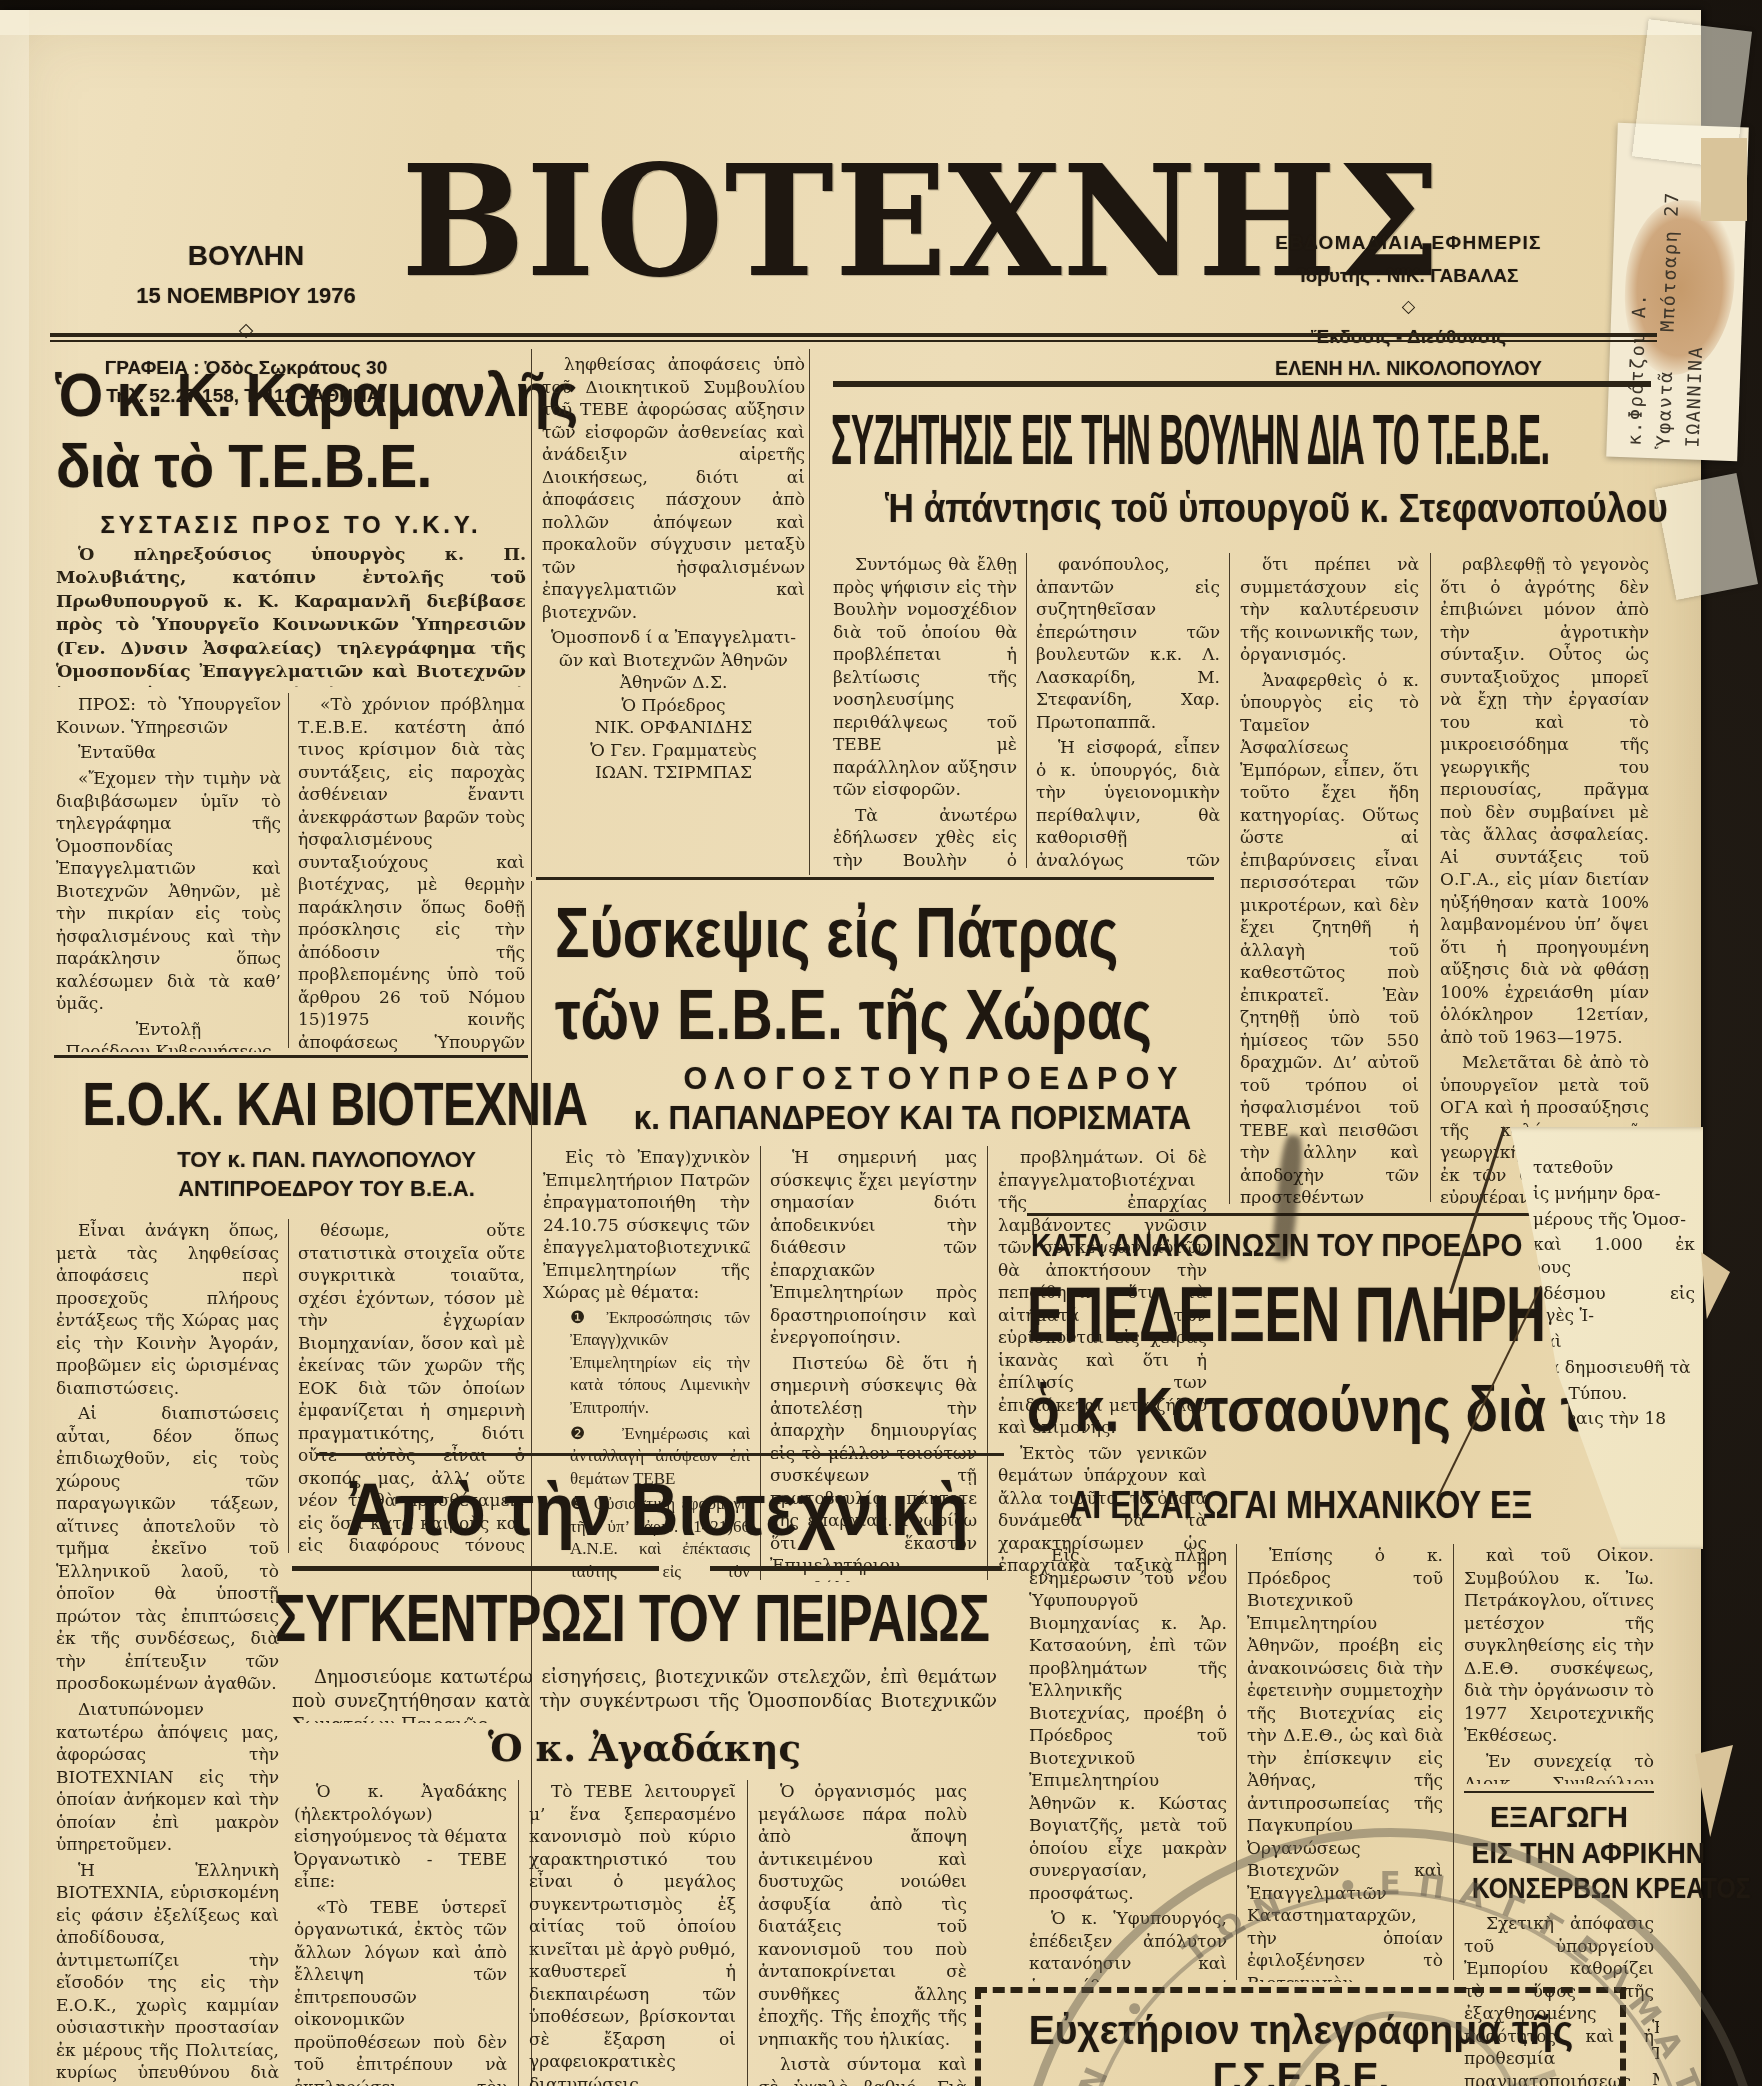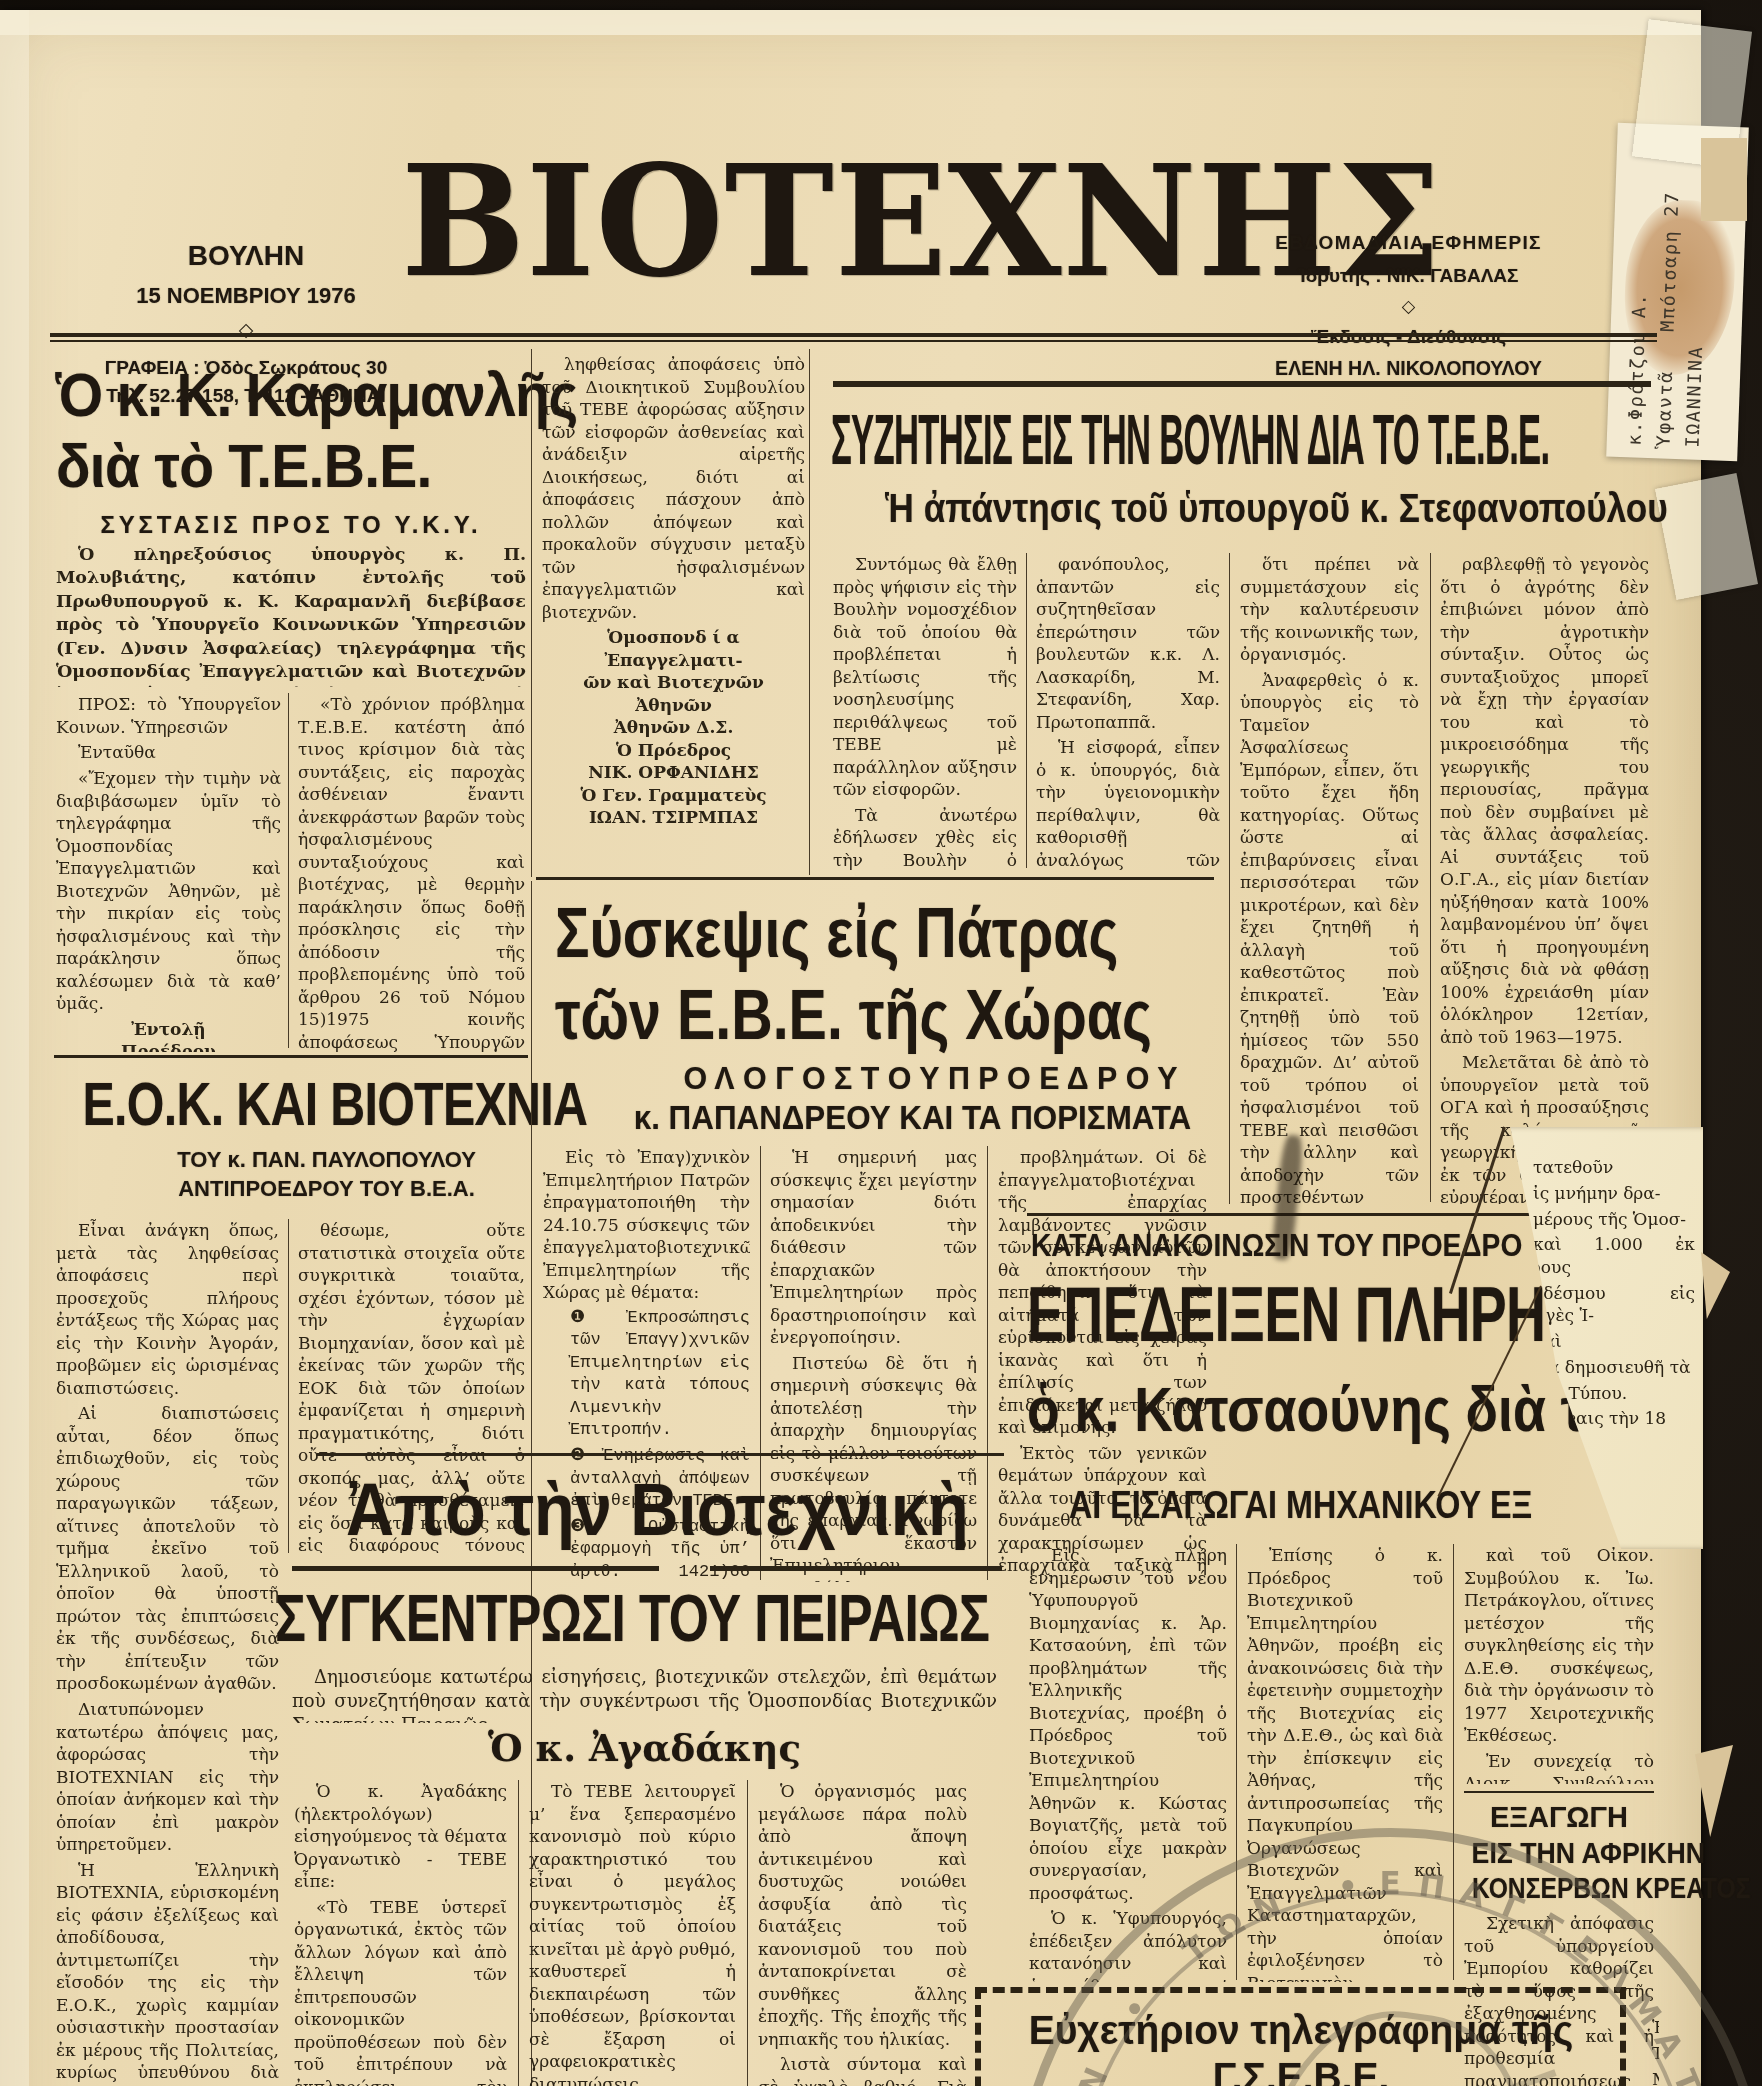--- a/index.html
+++ b/index.html
@@ -14,22 +14,22 @@
   .vr{background:#473b28;width:1.3px;}
   .hr{background:#2c2416;}
   .ink{color:#241d12;}
   h1,h2,h3,p{margin:0;padding:0;}
   .hl{font-family:"Liberation Sans","DejaVu Sans",sans-serif;font-weight:700;color:#1f1810;
       white-space:nowrap;text-shadow:0 0 1.3px rgba(40,30,15,.35);}
   .serifhl{font-family:"DejaVu Serif",serif;font-weight:700;color:#1e1710;}
   .bt p{font:400 17px/22.5px "DejaVu Serif",serif;color:#2b2315;text-align:justify;
         text-indent:22px;margin:0 0 3.3px 0;}
   .bt{overflow:hidden;}
-  .bt .sigline{text-align:center;text-indent:0;font-weight:700;margin:0 0;}
-  .bt .li{text-indent:0;padding-left:27px;position:relative;font-family:Liberation Mono, monospace;}
+  .bt .sigline{text-align:center;text-indent:0;font-weight:400;margin:0 0;}
+  .bt .li{text-indent:0;padding-left:27px;position:relative;font-family:Liberation Serif, serif;}
   .bt .cont{text-align:center;text-indent:0;font-weight:700;letter-spacing:0.8px;}
   .kick{font-family:"Liberation Sans",sans-serif;font-weight:700;color:#201910;}
   .label-stain{position:absolute;border-radius:50% 40% 55% 45%;background:radial-gradient(#c59a6b 0%,#cfa87e 55%,rgba(207,168,126,0) 75%);}
   .tape{position:absolute;background:rgba(250,245,228,.55);box-shadow:0 0 5.8px rgba(0,0,0,.25);}
   .stamp{position:absolute;border-radius:50%;pointer-events:none;}
   .smudge{position:absolute;background:#1c150c;border-radius:50%;filter:blur(2.5px);opacity:.8;}
   .tornbit{position:absolute;background:#d9c49a;}
 </style>
 </head>
 <body>

